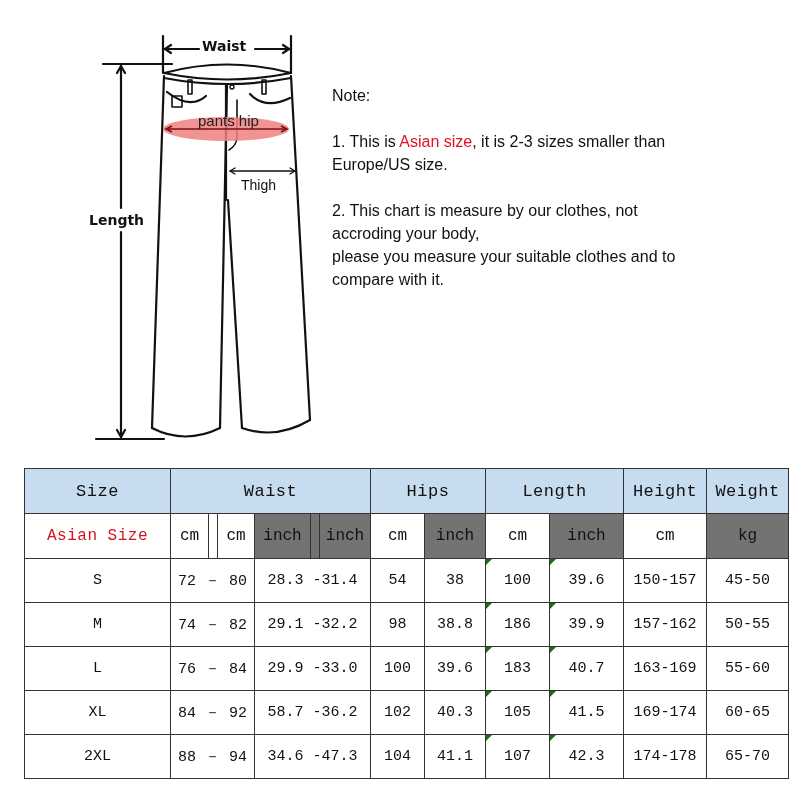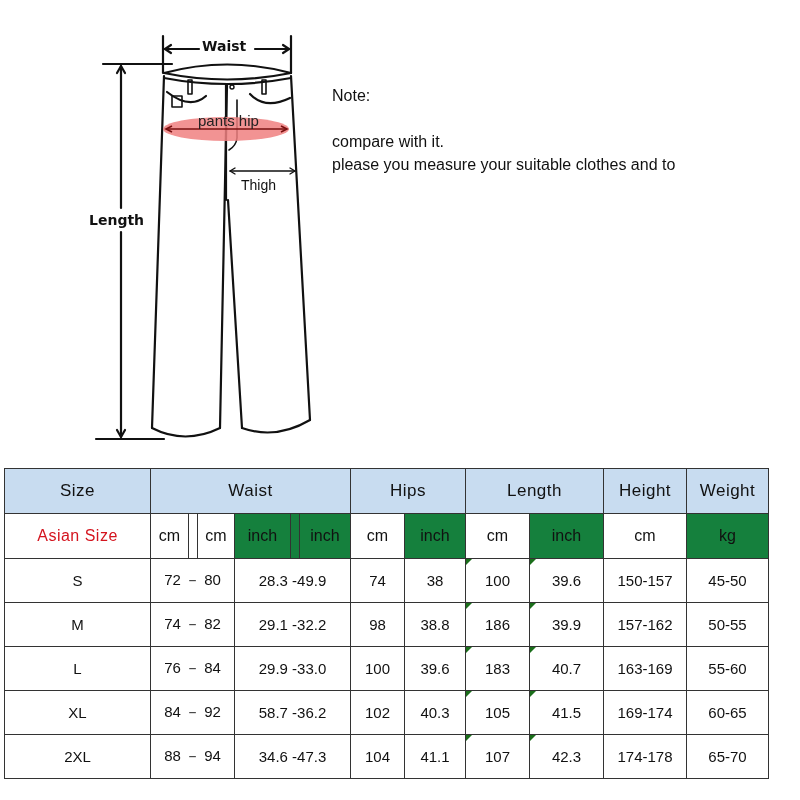--- a/index.html
+++ b/index.html
@@ -2,25 +2,25 @@
 <html><head>
 <meta charset="utf-8">
 <style>
   html, body { margin:0; padding:0; background:#ffffff; }
   body { width:800px; height:800px; position:relative; overflow:hidden; font-family:"Liberation Sans", sans-serif; color:#111; }
   #diagram { position:absolute; left:0; top:0; width:330px; height:450px; }
   .notes { position:absolute; left:325px; top:84px; width:460px; font-family:Liberation Sans, sans-serif; font-size:16px; line-height:23px; color:#111;margin-left:7px; }
   .notes p { margin:0 0 23px 0; }
   .notes .line { display:block; }
   .red { color:#e0141e; }
-  table.size-table { position:absolute; left:4px; top:468px; border-collapse:collapse; font-family:Liberation Sans, sans-serif; font-size:15px; table-layout:fixed; }
+  table.size-table { position:absolute; left:24px; top:468px; border-collapse:collapse; font-family:Liberation Mono, monospace; font-size:15px; table-layout:fixed; }
   .size-table td { border:1.5px solid #333; text-align:center; padding:0; height:43px; white-space:nowrap; }
   .size-table tr.hdr td { background:#c8dcf0; height:44px; font-size:17px; letter-spacing:0.5px; }
   .size-table tr.units td { height:44px; font-size:16px; }
-  .size-table td.grey { background:#15803d; }
+  .size-table td.grey { background:#737373; }
   .size-table td.asian { color:#d4141e; font-size:17px; letter-spacing:0.5px; }
   .size-table td.tick { position:relative; }
   .size-table td.tick::before { content:""; position:absolute; left:0; top:0; width:0; height:0; border-top:6px solid #1a6e1a; border-right:6px solid transparent; }
   .spacer { width:9px; }
 </style>
 </head>
 <body>
 
 <svg id="diagram" viewBox="0 0 330 450" xmlns="http://www.w3.org/2000/svg">
   <g stroke="#111" fill="none" stroke-width="2.2" stroke-linecap="round" stroke-linejoin="round">
@@ -77,22 +77,28 @@
 </svg>
 
 <div style="position:absolute; left:202px; top:38px; font-family:'DejaVu Sans',sans-serif; font-weight:bold; font-size:14px;">Waist</div>
 <div style="position:absolute; left:88px; top:212px; font-family:'DejaVu Sans',sans-serif; font-weight:bold; font-size:14px; background:#fff; padding:0 1px;">Length</div>
 <div style="position:absolute; left:198px; top:112px; font-family:'Liberation Sans',sans-serif; font-size:15px; color:#222;">pants hip</div>
 <div style="position:absolute; left:241px; top:177px; font-family:'Liberation Sans',sans-serif; font-size:14px; color:#111;">Thigh</div>
 
 <div class="notes">
   <p><span>Note:</span></p>
   <p>
+    <span class="line"><span>1. This is </span><span class="red">Asian size</span><span>, it is 2-3 sizes smaller than</span></span>
+    <span class="line">Europe/US size.</span>
+  </p>
+  <p>
+    <span class="line">2. This chart is measure by our clothes, not</span>
+    <span class="line">accroding your body,</span>
+    <span class="line">please you measure your suitable clothes and to</span>
     <span class="line">compare with it.</span>
-    <span class="line">please you measure your suitable clothes and to</span>
   </p>
   <p>
   </p>
 </div>
 
 <table class="size-table">
   <colgroup>
     <col style="width:146px">
       <col style="width:38px">
       <col class="spacer">
@@ -127,22 +133,22 @@
     <td>cm</td>
     <td class="grey">inch</td>
     <td>cm</td>
     <td class="grey">inch</td>
     <td>cm</td>
     <td class="grey">kg</td>
   </tr>
   <tr>
     <td>S</td>
     <td colspan="3">72 － 80</td>
-    <td colspan="3">28.3  -49.9</td>
-    <td>74</td>
+    <td colspan="3">28.3  -31.4</td>
+    <td>54</td>
     <td>38</td>
     <td class="tick">100</td>
     <td class="tick">39.6</td>
     <td>150-157</td>
     <td>45-50</td>
   </tr>
   <tr>
     <td>M</td>
     <td colspan="3">74 － 82</td>
     <td colspan="3">29.1  -32.2</td>

